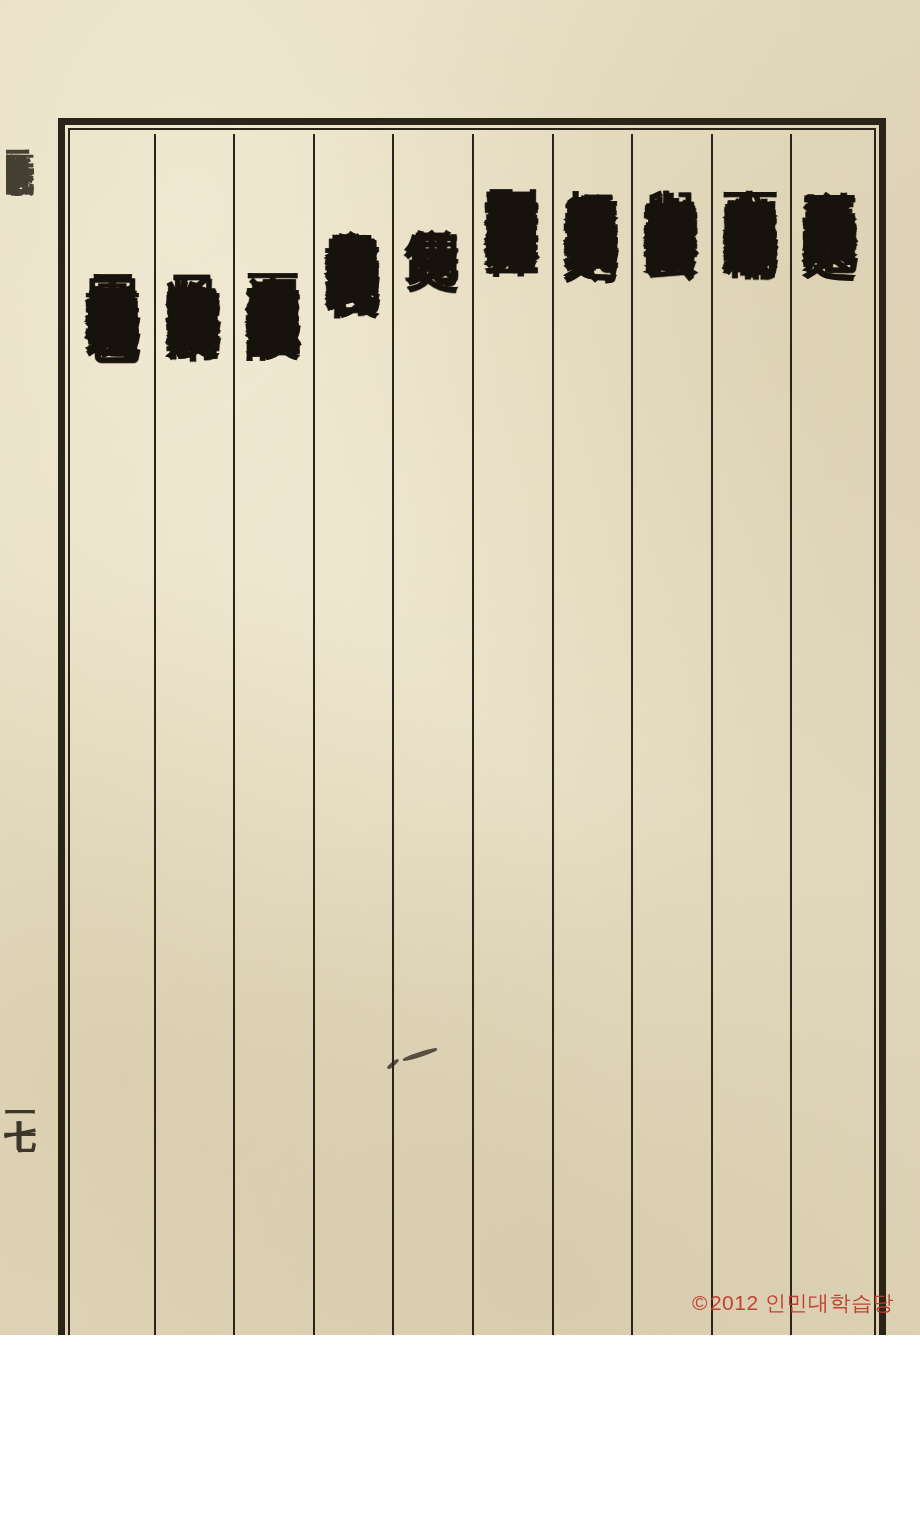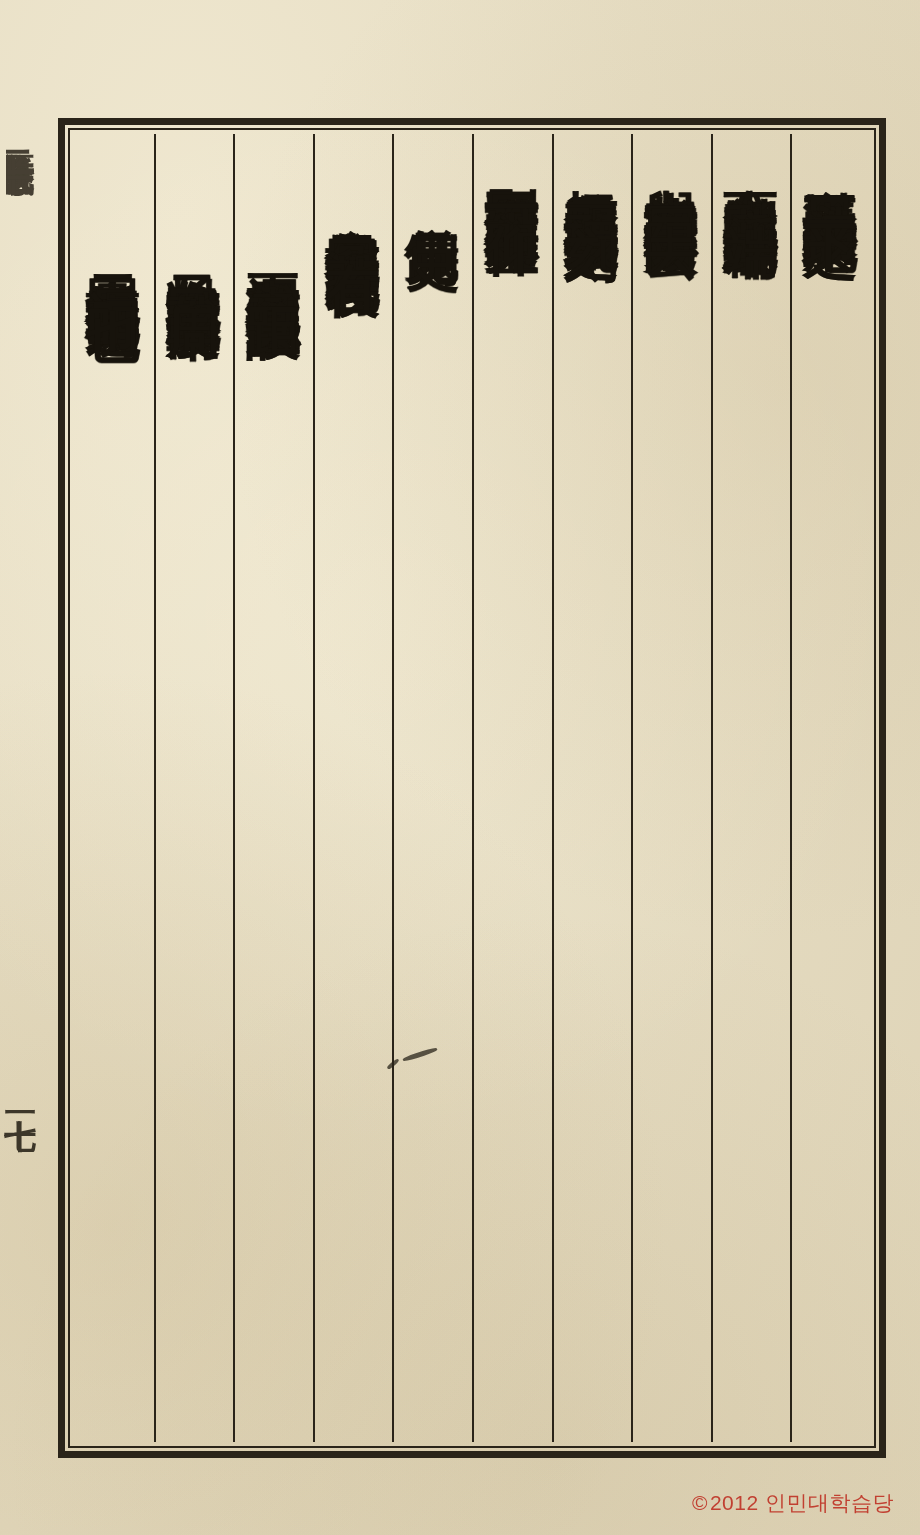--- a/index.html
+++ b/index.html
@@ -3,21 +3,21 @@
 <meta charset="utf-8">
 <style>
   html, body {
     margin: 0;
     padding: 0;
     background: #ffffff;
   }
   #page {
     position: relative;
     width: 920px;
-    height: 1535px;
+    height: 1335px;
     overflow: hidden;
     background: #e8e0c8;
     background-image:
       radial-gradient(ellipse at 20% 15%, #efe7cf 0%, #e6ddc3 45%, #ded3b6 100%);
     font-family: "DejaVu Serif", serif;
   }
   
   #paper-grain {
     position: absolute;
     inset: 0;

